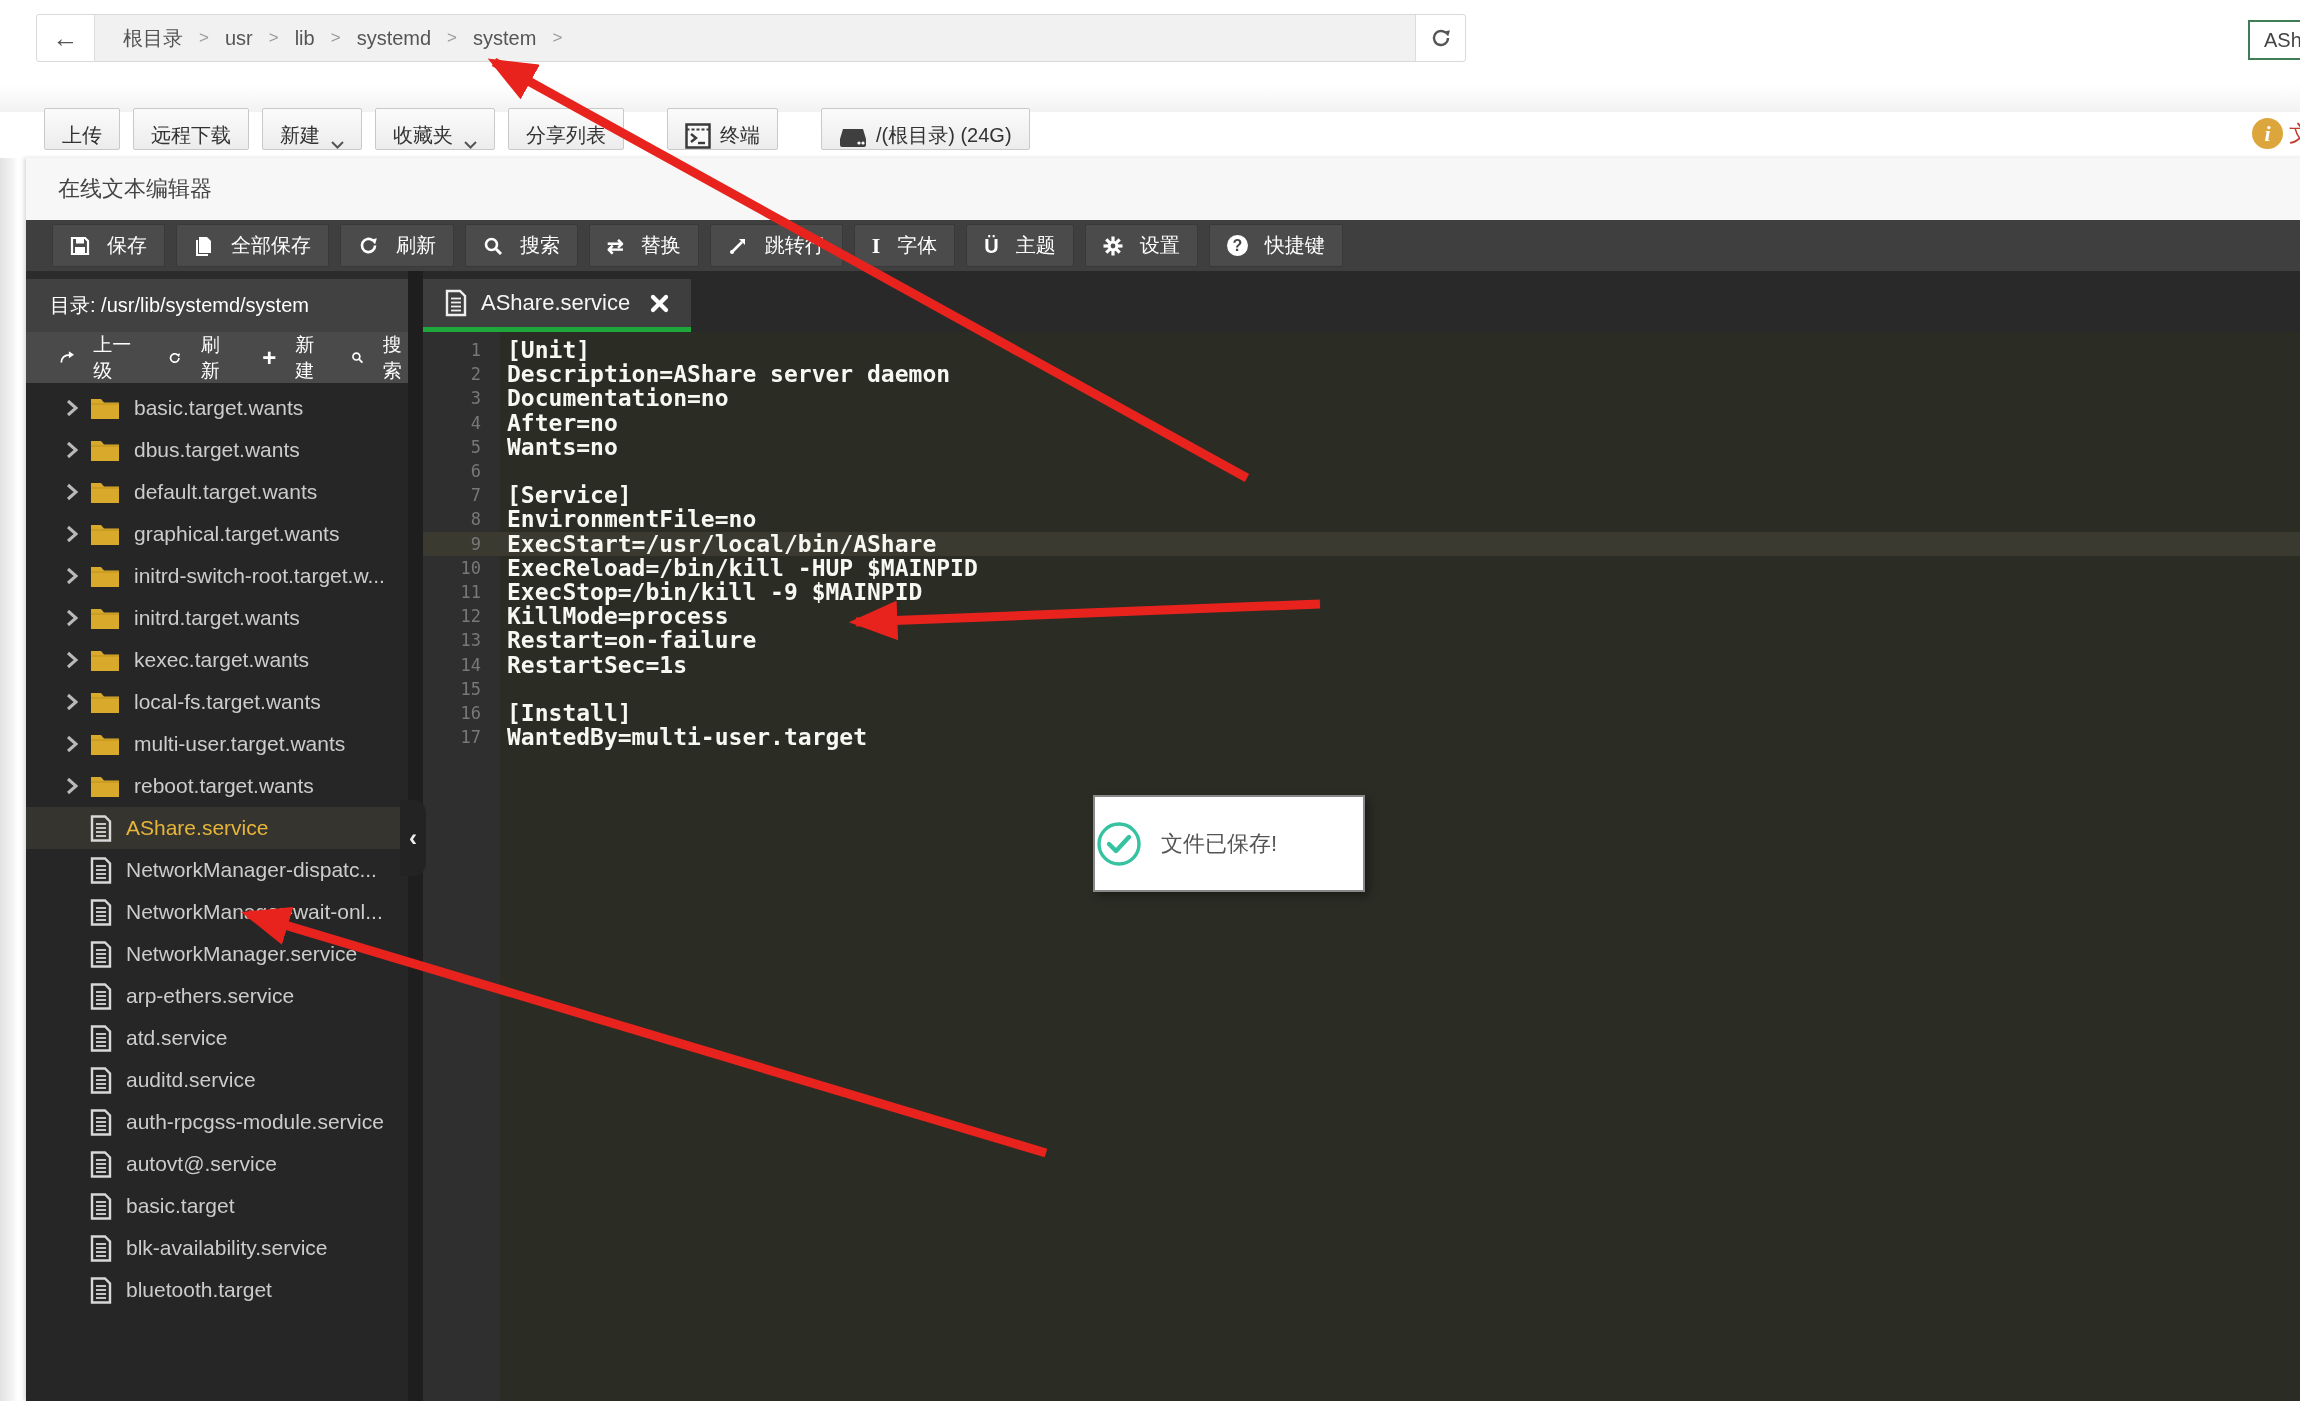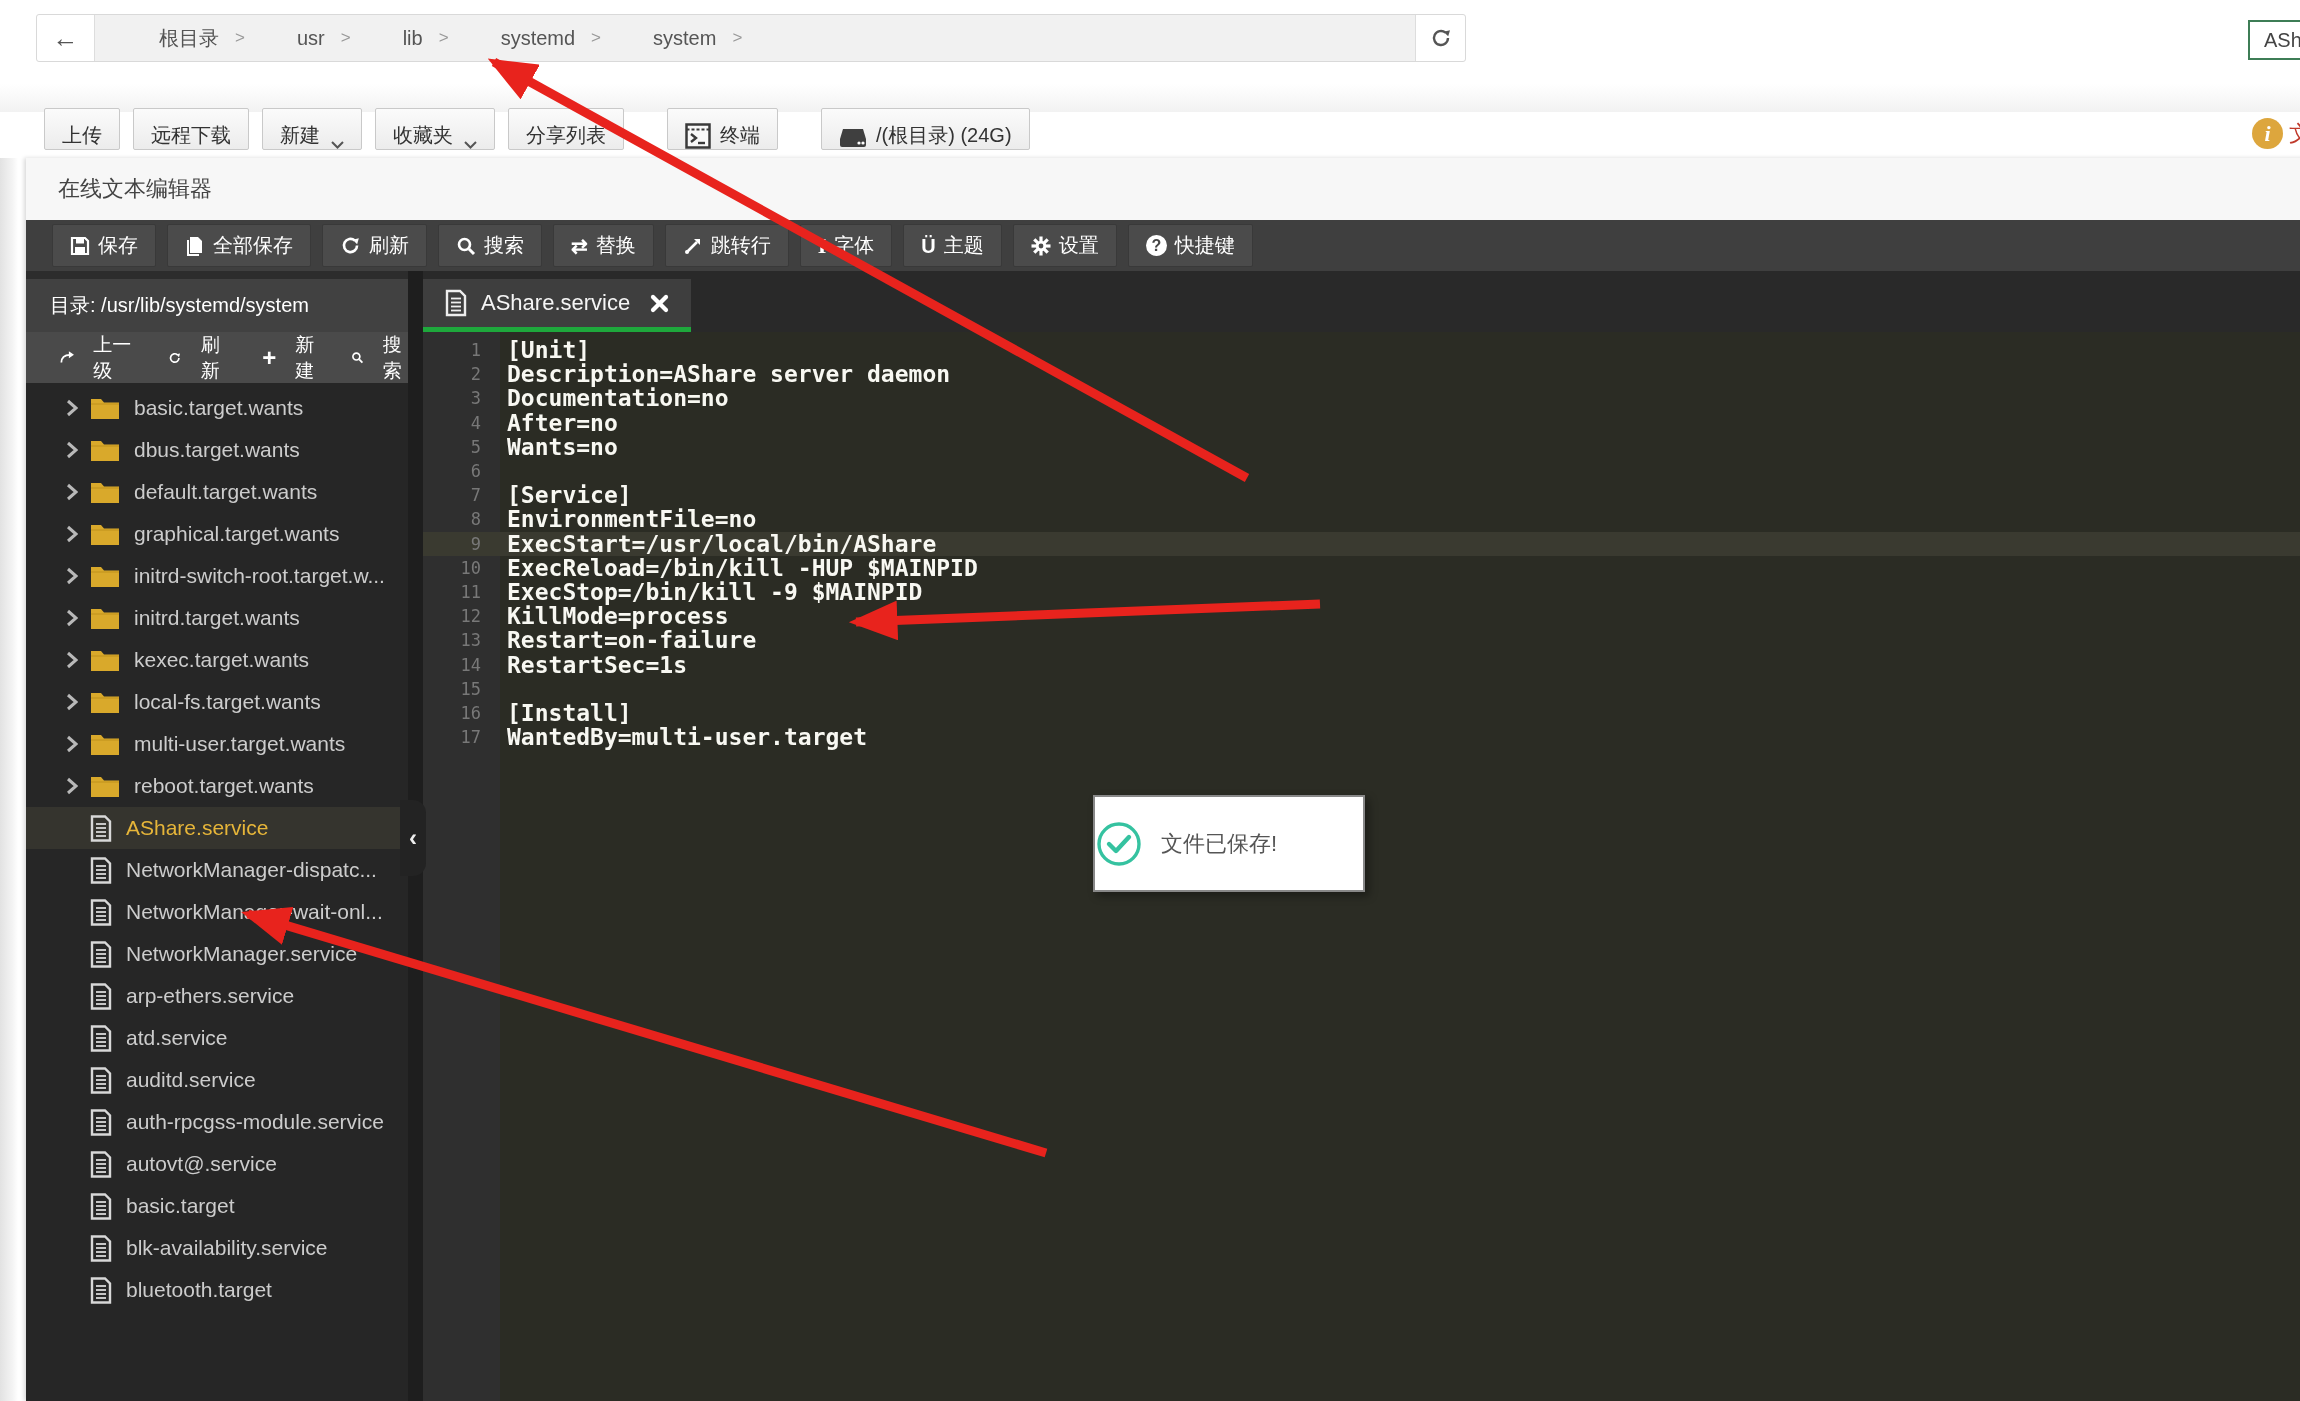--- a/index.html
+++ b/index.html
@@ -8,21 +8,21 @@
 
   
   .topbar{position:absolute;left:0;top:0;width:2300px;height:112px;
           background:linear-gradient(#ffffff 75%,#f2f2f2);}
   .crumbbar{position:absolute;left:36px;top:14px;width:1430px;height:48px;display:flex;
             border:1px solid #d9d9d9;border-radius:3px;background:#f1f1f1;box-sizing:border-box;}
   .back-btn{width:58px;background:#fff;border:none;border-right:1px solid #ddd;
             display:flex;align-items:center;justify-content:center;cursor:pointer;
             font-size:26px;color:#555;border-radius:3px 0 0 3px;}
   .crumbs{flex:1;display:flex;align-items:center;padding-left:28px;font-size:20px;color:#555;}
-  .crumb-group{display:flex;align-items:center;margin-left:36px;}
+  .crumb-group{display:flex;align-items:center;}
   .crumb{cursor:pointer;}
   .crumb-sep{margin:0 16px;color:#999;font-size:17px;}
   .refresh-btn{width:50px;background:#fff;border:none;border-left:1px solid #ddd;
                display:flex;align-items:center;justify-content:center;cursor:pointer;border-radius:0 3px 3px 0;}
   .filename-input{position:absolute;left:2248px;top:20px;width:120px;height:40px;
                   border:2px solid #3e7d56;background:#fff;font-size:20px;color:#444;
                   padding:0 0 0 14px;outline:none;box-sizing:border-box;}
 
   
   .file-toolbar{position:absolute;left:0;top:108px;width:2300px;height:50px;display:flex;
@@ -43,21 +43,21 @@
   .left-strip{position:absolute;left:0;top:158px;width:18px;bottom:0;
               background:linear-gradient(90deg,#e2e2e2,#f4f4f4 70%,#ffffff);}
 
   
   .overlay{position:absolute;left:26px;top:158px;width:2282px;bottom:0;
            box-shadow:-2px 0 4px rgba(0,0,0,.15);}
   .editor-header{height:62px;background:#f7f7f7;display:flex;align-items:center;
                  padding-left:32px;font-size:22px;color:#444;box-sizing:border-box;}
   .editor-toolbar{height:51px;background:#3f3f3f;display:flex;align-items:center;
                   padding-left:26px;box-sizing:border-box;}
-  .ed-btn{height:43px;display:flex;align-items:center;gap:8px;padding:0 17px;margin-right:11px;
+  .ed-btn{height:43px;display:flex;align-items:center;gap:17px;padding:0 17px;margin-right:11px;
           background:#4b4b4b;border:1px solid #393939;border-radius:2px;color:#fff;
           font-size:20px;cursor:pointer;}
   .ed-btn .glyph{font-weight:bold;font-size:20px;line-height:1;}
   .qmark{width:21px;height:21px;border-radius:50%;background:#fff;color:#454545;
          display:flex;align-items:center;justify-content:center;font-weight:bold;font-size:16px;}
 
   
   .main{position:absolute;left:0;top:113px;right:0;bottom:0;display:flex;}
   .left-col{width:382px;display:flex;flex-direction:column;background:#2c2c2c;}
   .dir-header{margin-top:8px;height:53px;background:#414141;color:#fff;font-size:20px;

